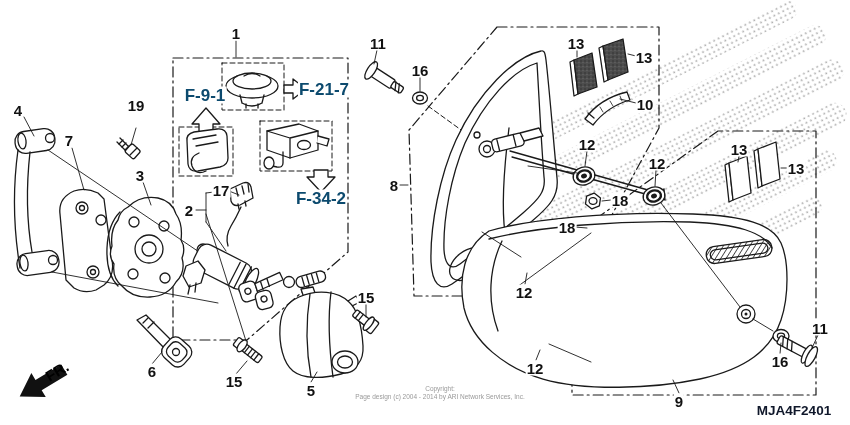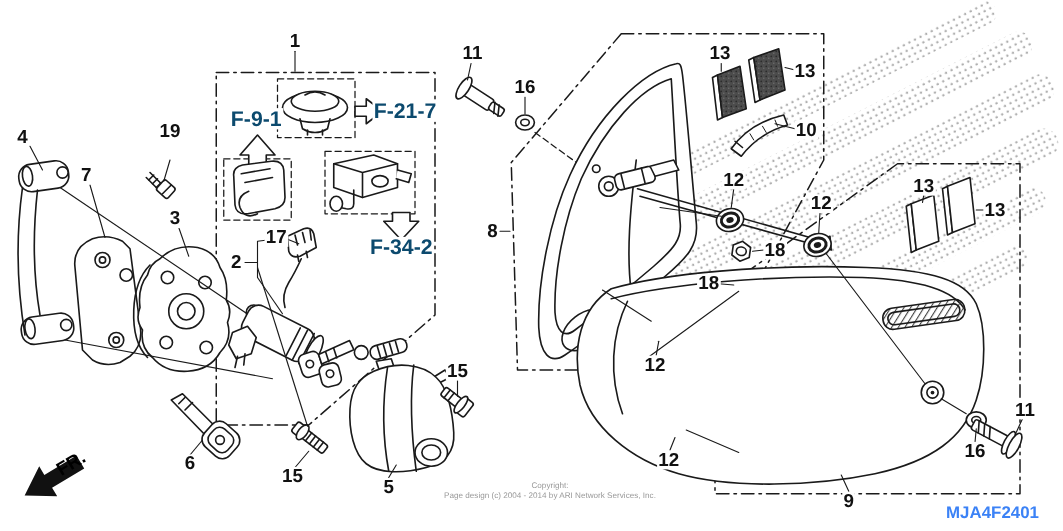--- a/index.html
+++ b/index.html
@@ -14,21 +14,21 @@
     font:700 15px "Liberation Sans", sans-serif; color:#111;
     line-height:1; white-space:nowrap; background:#fff; padding:0 1px;
   }
   .ref {
     position:absolute; transform:translate(-50%,-50%);
     font:700 17px "Liberation Sans", sans-serif; color:#0c4a6e;
     line-height:1; white-space:nowrap; background:#fff; padding:0 1px;
   }
   .code {
     position:absolute; transform:translate(-50%,-50%);
-    font:700 13.5px "Liberation Sans", sans-serif; color:#3b82f6; white-space:nowrap;
+    font:700 13.5px "Liberation Sans", sans-serif; color:#0f172a; white-space:nowrap;
   }
   .fr-text {
     position:absolute; transform:translate(-50%,-50%) rotate(-31deg);
     font:700 15px "Liberation Sans", sans-serif; color:#000; white-space:nowrap;
   }
   .copyright {
     position:absolute; left:310px; top:385px; width:260px; text-align:center;
     font:400 6.5px "Liberation Sans", sans-serif; color:#999; line-height:1.25;
   }
 </style>

